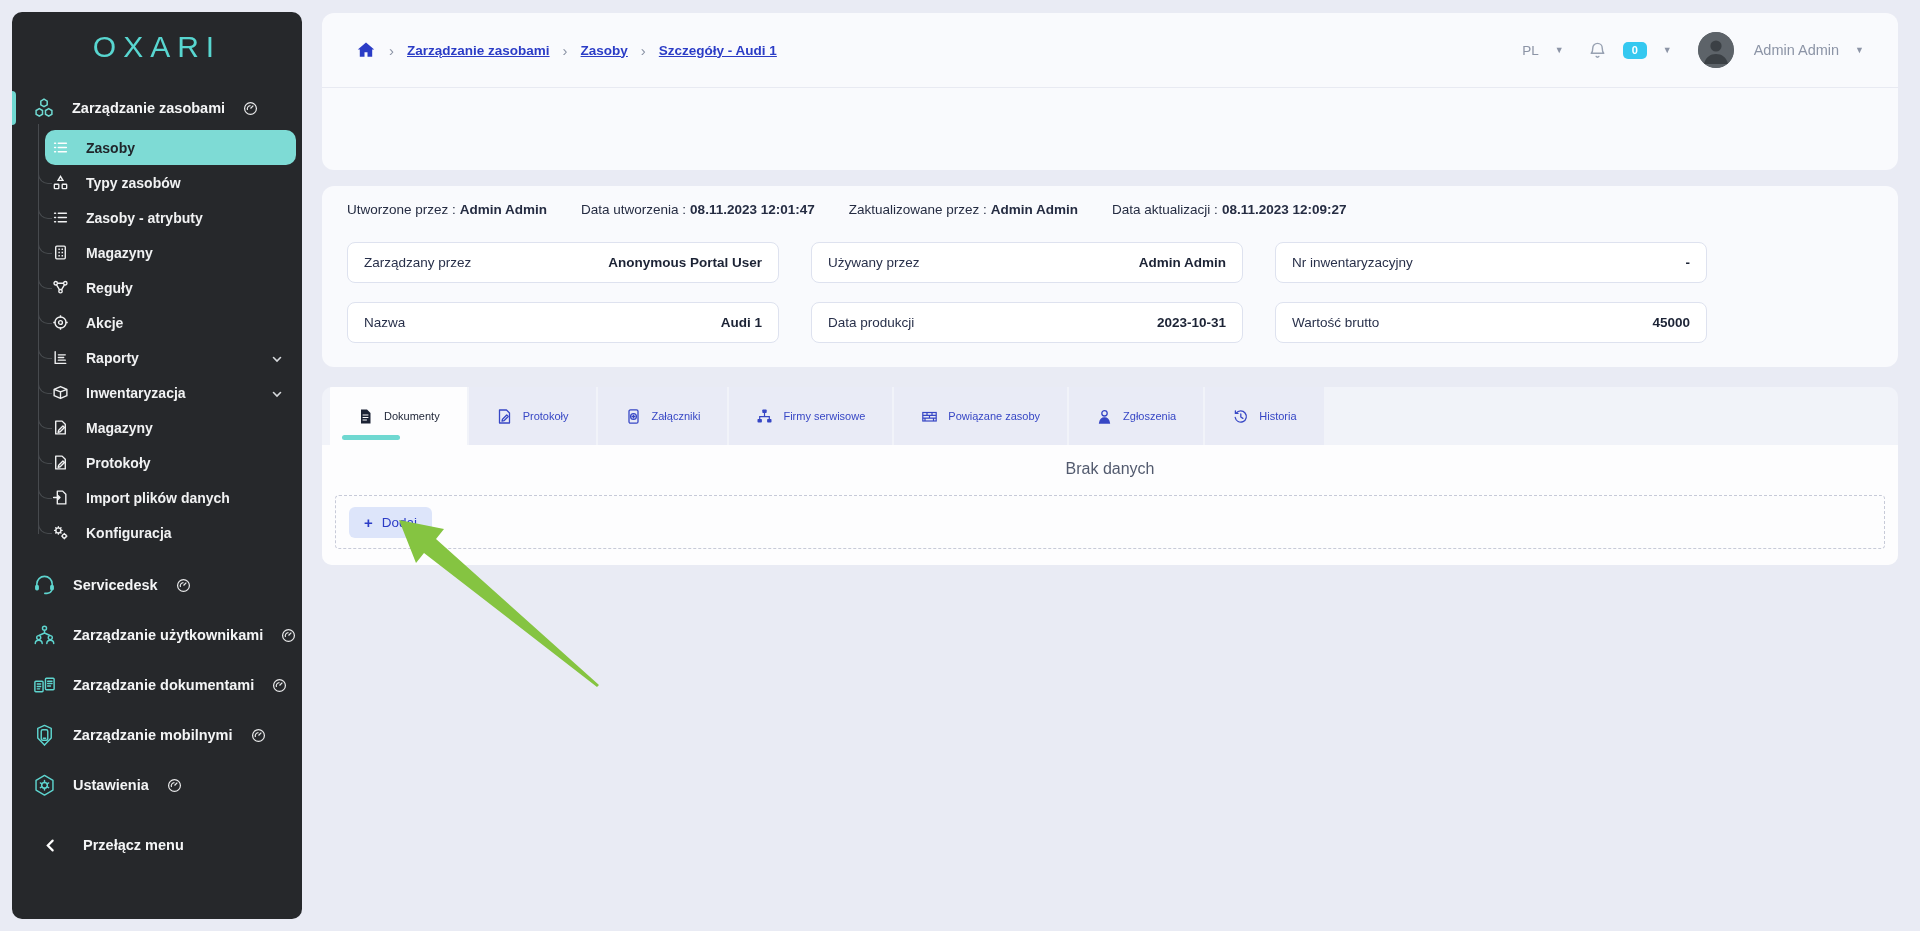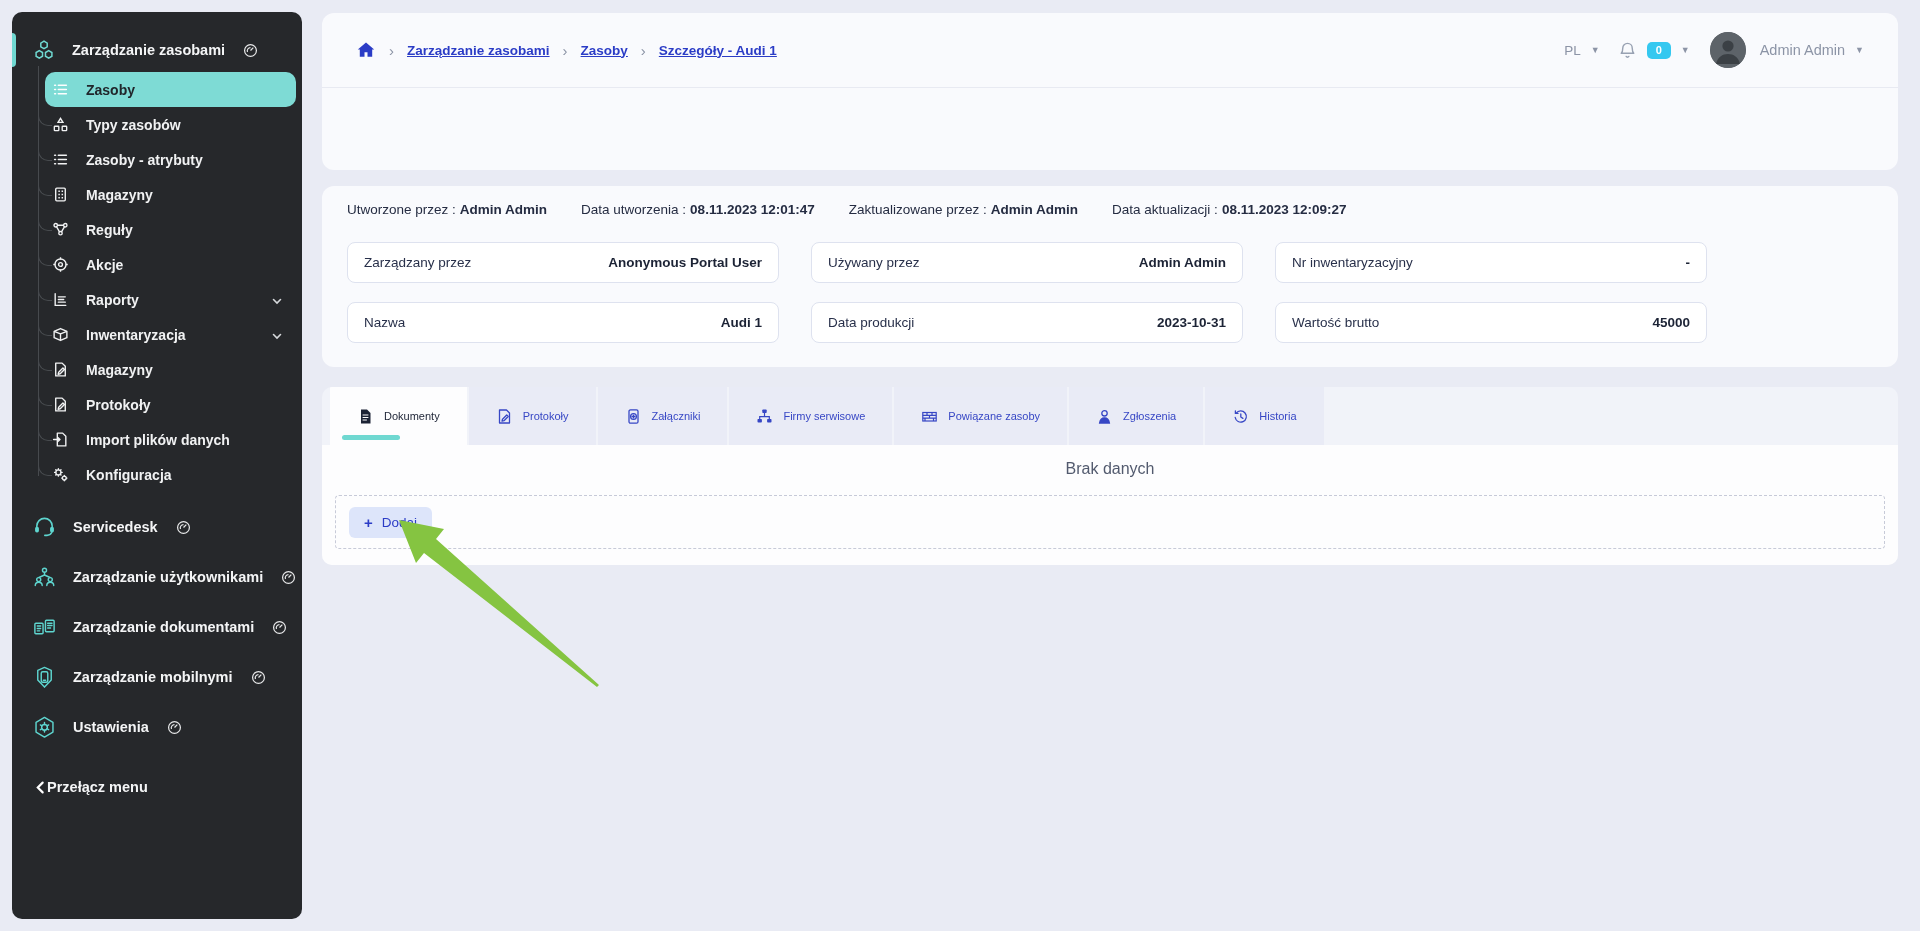--- a/index.html
+++ b/index.html
@@ -31,35 +31,35 @@
   .i-icon { width:17px; height:17px; flex:0 0 17px; color:currentColor; }
   .i-icon svg { width:100%; height:100%; display:block; }
   .submenu li.active .i-icon { color:#fdfefe; }
   .chev { position:absolute; right:13px; width:12px; height:12px; color:#d6d9dc; }
   .chev svg { width:100%; height:100%; }
   .module { height:50px; display:flex; align-items:center; padding-left:20px; gap:16px;
     color:#f4f5f6; font-size:14.5px; font-weight:700; cursor:pointer; }
   .modules { margin-top:10px; }
   .m-icon { width:25px; height:25px; flex:0 0 25px; color:#5ed5cf; }
   .menu-toggle { margin-top:14px; height:42px; display:flex; align-items:center;
-    padding-left:22px; color:#f4f5f6; font-size:14.5px; font-weight:700; cursor:pointer; }
+    padding-left:22px; gap:26px; color:#f4f5f6; font-size:14.5px; font-weight:700; cursor:pointer;margin-left:10px; }
   .menu-toggle .chevL { width:13px; height:13px; color:#fff; }
   .menu-toggle .chevL svg{ width:100%; height:100%; }
 
   
   .main { position:absolute; left:302px; top:0; right:0; bottom:0; }
   .card { background:#f9fafd; border-radius:12px; }
   .top-card { margin:13px 22px 0 20px; height:157px; }
   .bc-row { height:75px; display:flex; align-items:center; padding:0 34px;
     border-bottom:1px solid #e8eaf2; }
   .home { width:20px; height:20px; color:#2b3cc6; cursor:pointer; }
   .home svg { width:100%; height:100%; }
   .bc-sep { color:#8b93a5; font-size:15px; margin:0 13px; }
   .bc-link { color:#2b3cc6; font-size:13.5px; font-weight:700; text-decoration:underline; cursor:pointer; }
-  .top-right { margin-left:auto; display:flex; align-items:center; gap:10px; color:#8c94a6; }
+  .top-right { margin-left:auto; display:flex; align-items:center; gap:16px; color:#8c94a6; }
   .lang { font-size:13.5px; }
   .caret { font-size:9px; color:#8c94a6; cursor:pointer; }
   .bell { width:19px; height:19px; color:#98a1b2; margin-left:8px; cursor:pointer; }
   .bell svg { width:100%; height:100%; }
   .badge { min-width:24px; height:17px; background:#35c8f0; color:#fff; border-radius:5px;
     font-size:11px; font-weight:700; display:flex; align-items:center; justify-content:center; padding:0 5px; }
   .avatar { width:36px; height:36px; border-radius:50%; background:#5d6369; overflow:hidden;
     margin-left:10px; cursor:pointer; position:relative; }
   .avatar svg { width:100%; height:100%; }
   .user-name { font-size:14.5px; color:#8c94a6; margin-left:4px; }
@@ -97,20 +97,21 @@
   .btn-add { display:inline-flex; align-items:center; gap:9px; background:#dde5fa; color:#2b3cc6;
     border:none; border-radius:6px; padding:8px 15px; font-size:13.5px; font-family:inherit; cursor:pointer; }
   .plus { font-size:15px; font-weight:700; line-height:1; }
 
   .arrow-overlay { position:absolute; left:0; top:0; width:1920px; height:931px; pointer-events:none; }
 </style>
 </head>
 <body>
 
 <nav class="sidebar">
+  <div class="logo">OXARI</div>
 
   <div class="section-header">
     <span class="section-indicator"></span>
     <span class="s-icon">
       <svg viewBox="0 0 24 24" fill="none" stroke="currentColor" stroke-width="1.5">
           <path d="M12 3.2l3.2 1.9v3.7L12 10.7 8.8 8.8V5.1z"></path>
           <path d="M7.3 12.6l3.2 1.9v3.7l-3.2 1.9-3.2-1.9v-3.7z"></path>
           <path d="M16.7 12.6l3.2 1.9v3.7l-3.2 1.9-3.2-1.9v-3.7z"></path>
         </svg>
     </span>

